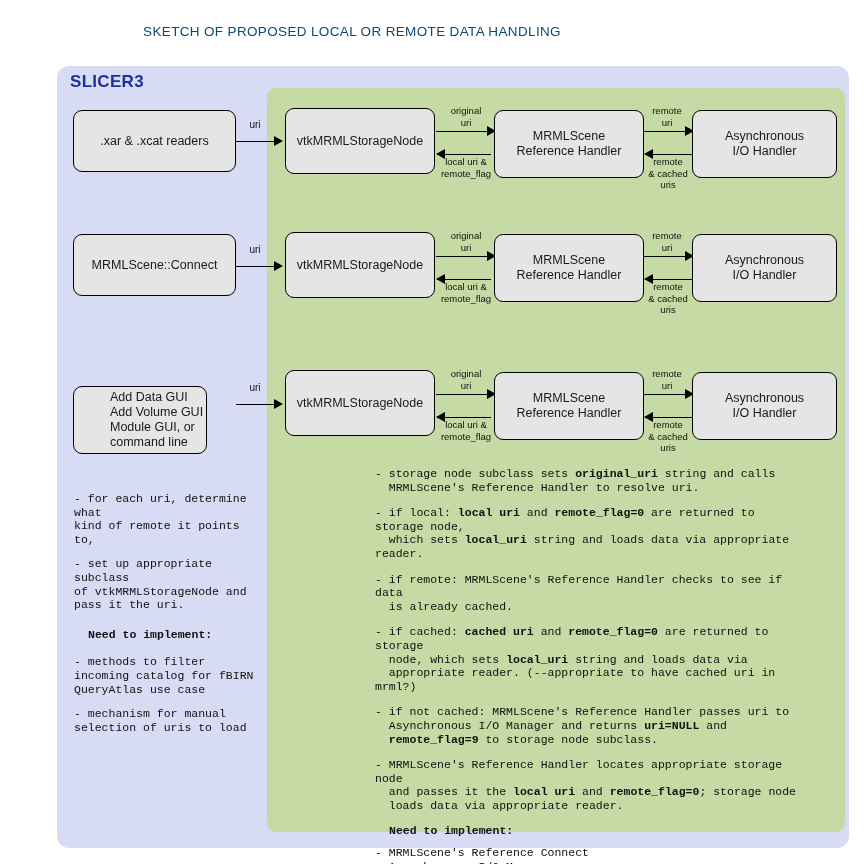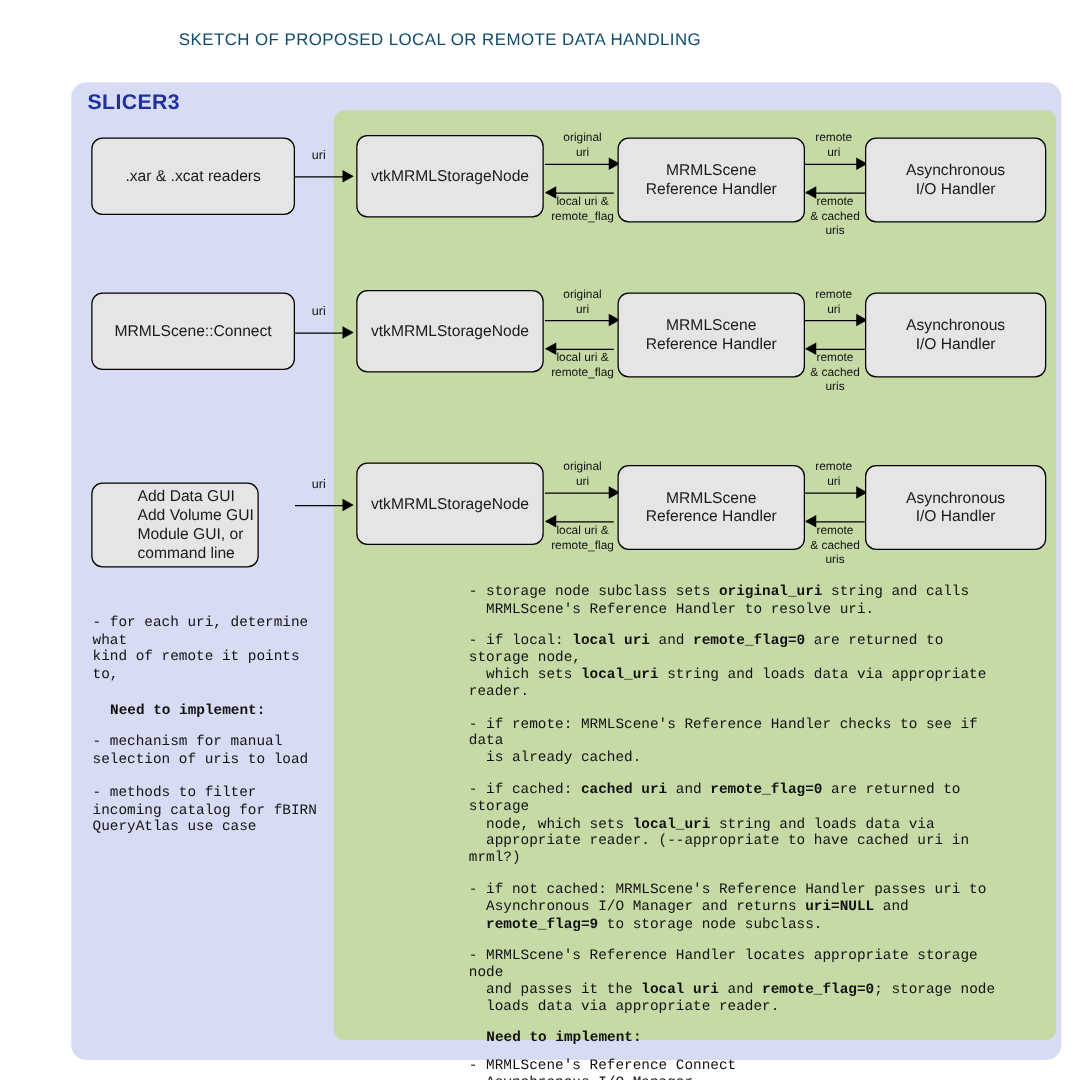--- a/index.html
+++ b/index.html
@@ -240,26 +240,29 @@
 <div class="edge-label" style="left:640px; top:419px; width:56px;">remote
 &amp; cached
 uris</div>
 
 <div class="box" style="left:692px; top:372px; width:145px; height:68px; white-space:pre-line;">Asynchronous
 I/O Handler</div>
 
 <div class="notes" id="left-notes">
   <div class="note-item">- for each uri, determine what
   kind of remote it points to,</div>
+  <div class="note-item">- set up appropriate subclass
+  of vtkMRMLStorageNode and
+  pass it the uri.</div>
   <div class="note-head" style="margin-top:16px;">Need to implement:</div>
-  <div class="note-item">- mechanism for manual
-  selection of uris to load</div>
   <div class="note-item" style="margin-top:14px;">- methods to filter
   incoming catalog for fBIRN
   QueryAtlas use case</div>
+  <div class="note-item">- mechanism for manual
+  selection of uris to load</div>
 </div>
 
 <div class="notes" id="right-notes">
   <div class="note-item">- storage node subclass sets <b>original_uri</b> string and calls<br>&nbsp;&nbsp;MRMLScene's Reference Handler to resolve uri.</div>
   <div class="note-item">- if local: <b>local uri</b> and <b>remote_flag=0</b> are returned to storage node,<br>&nbsp;&nbsp;which sets <b>local_uri</b> string and loads data via appropriate reader.</div>
   <div class="note-item">- if remote: MRMLScene's Reference Handler checks to see if data<br>&nbsp;&nbsp;is already cached.</div>
   <div class="note-item">- if cached: <b>cached uri</b> and <b>remote_flag=0</b> are returned to storage<br>&nbsp;&nbsp;node, which sets <b>local_uri</b> string and loads data via<br>&nbsp;&nbsp;appropriate reader. (--appropriate to have cached uri in mrml?)</div>
   <div class="note-item">- if not cached: MRMLScene's Reference Handler passes uri to<br>&nbsp;&nbsp;Asynchronous I/O Manager and returns <b>uri=NULL</b> and<br>&nbsp;&nbsp;<b>remote_flag=9</b> to storage node subclass.</div>
   <div class="note-item">- MRMLScene's Reference Handler locates appropriate storage node<br>&nbsp;&nbsp;and passes it the <b>local uri</b> and <b>remote_flag=0</b>; storage node<br>&nbsp;&nbsp;loads data via appropriate reader.</div>
   <div class="note-head">Need to implement:</div>

